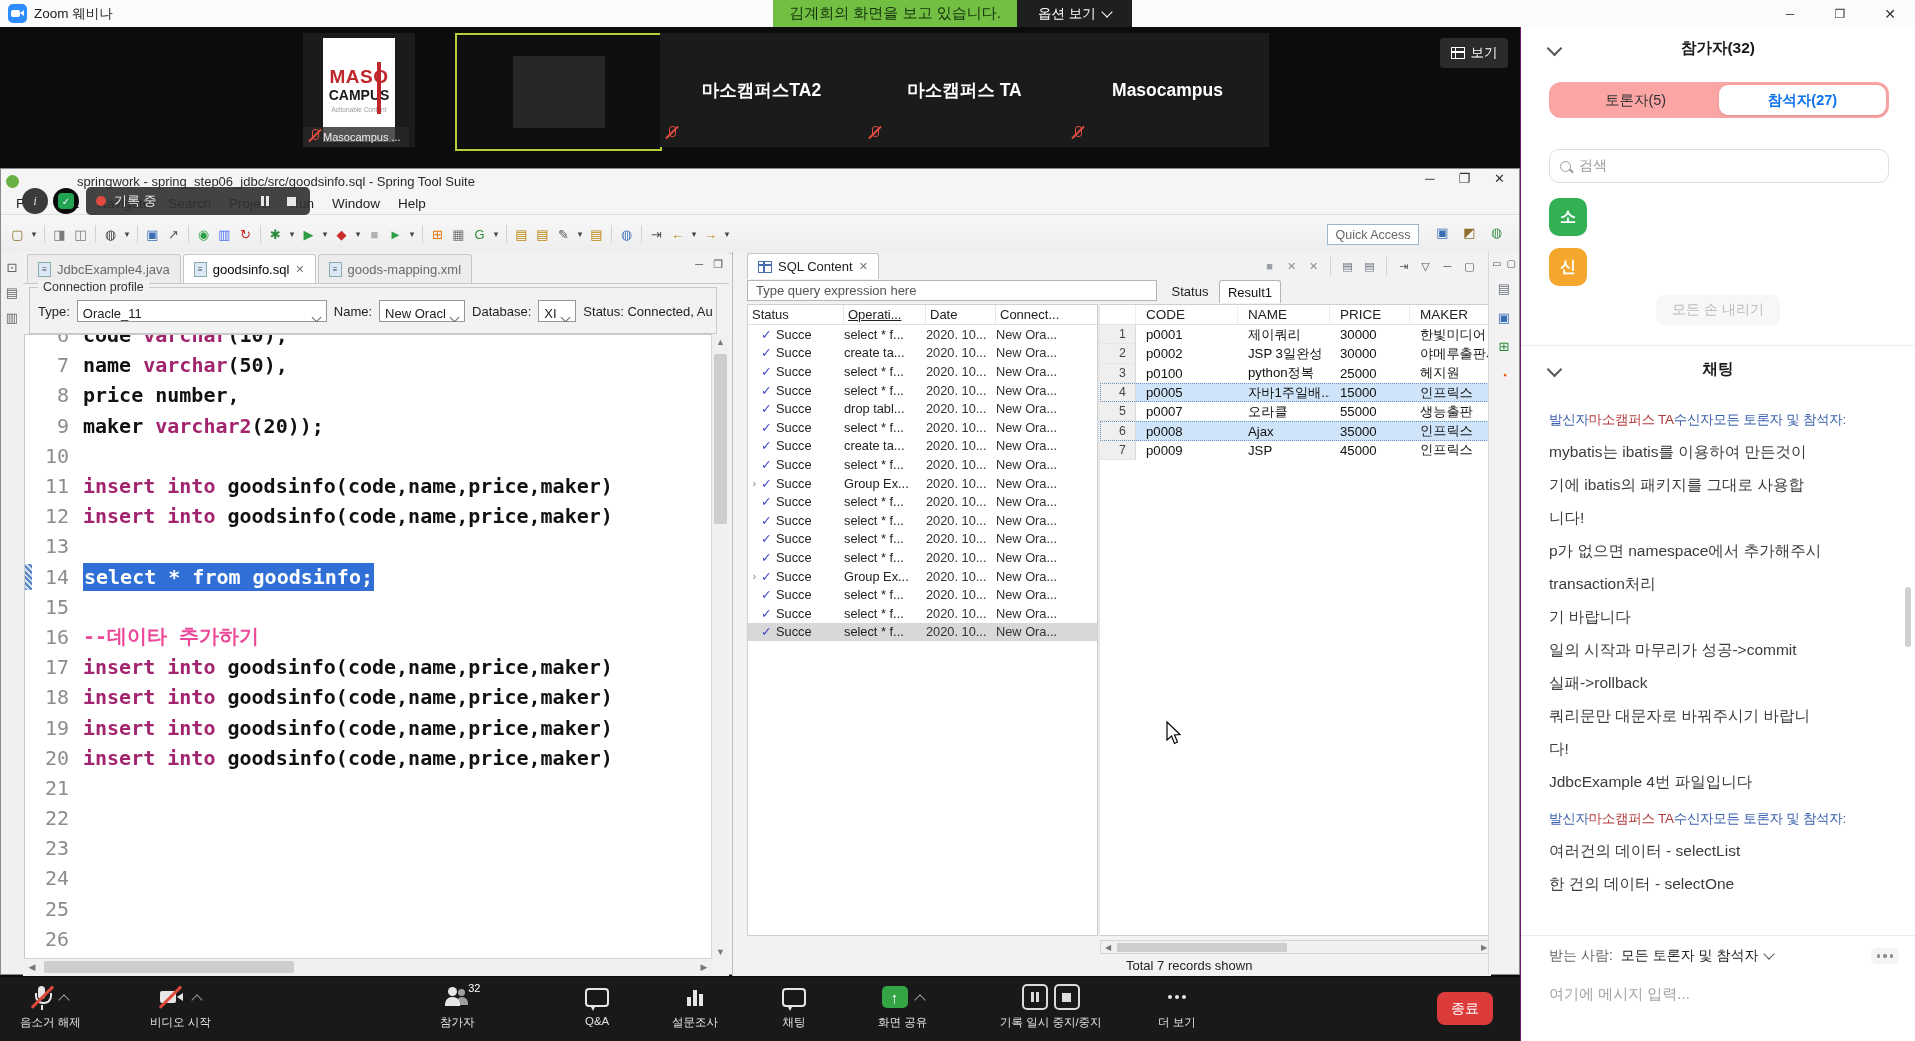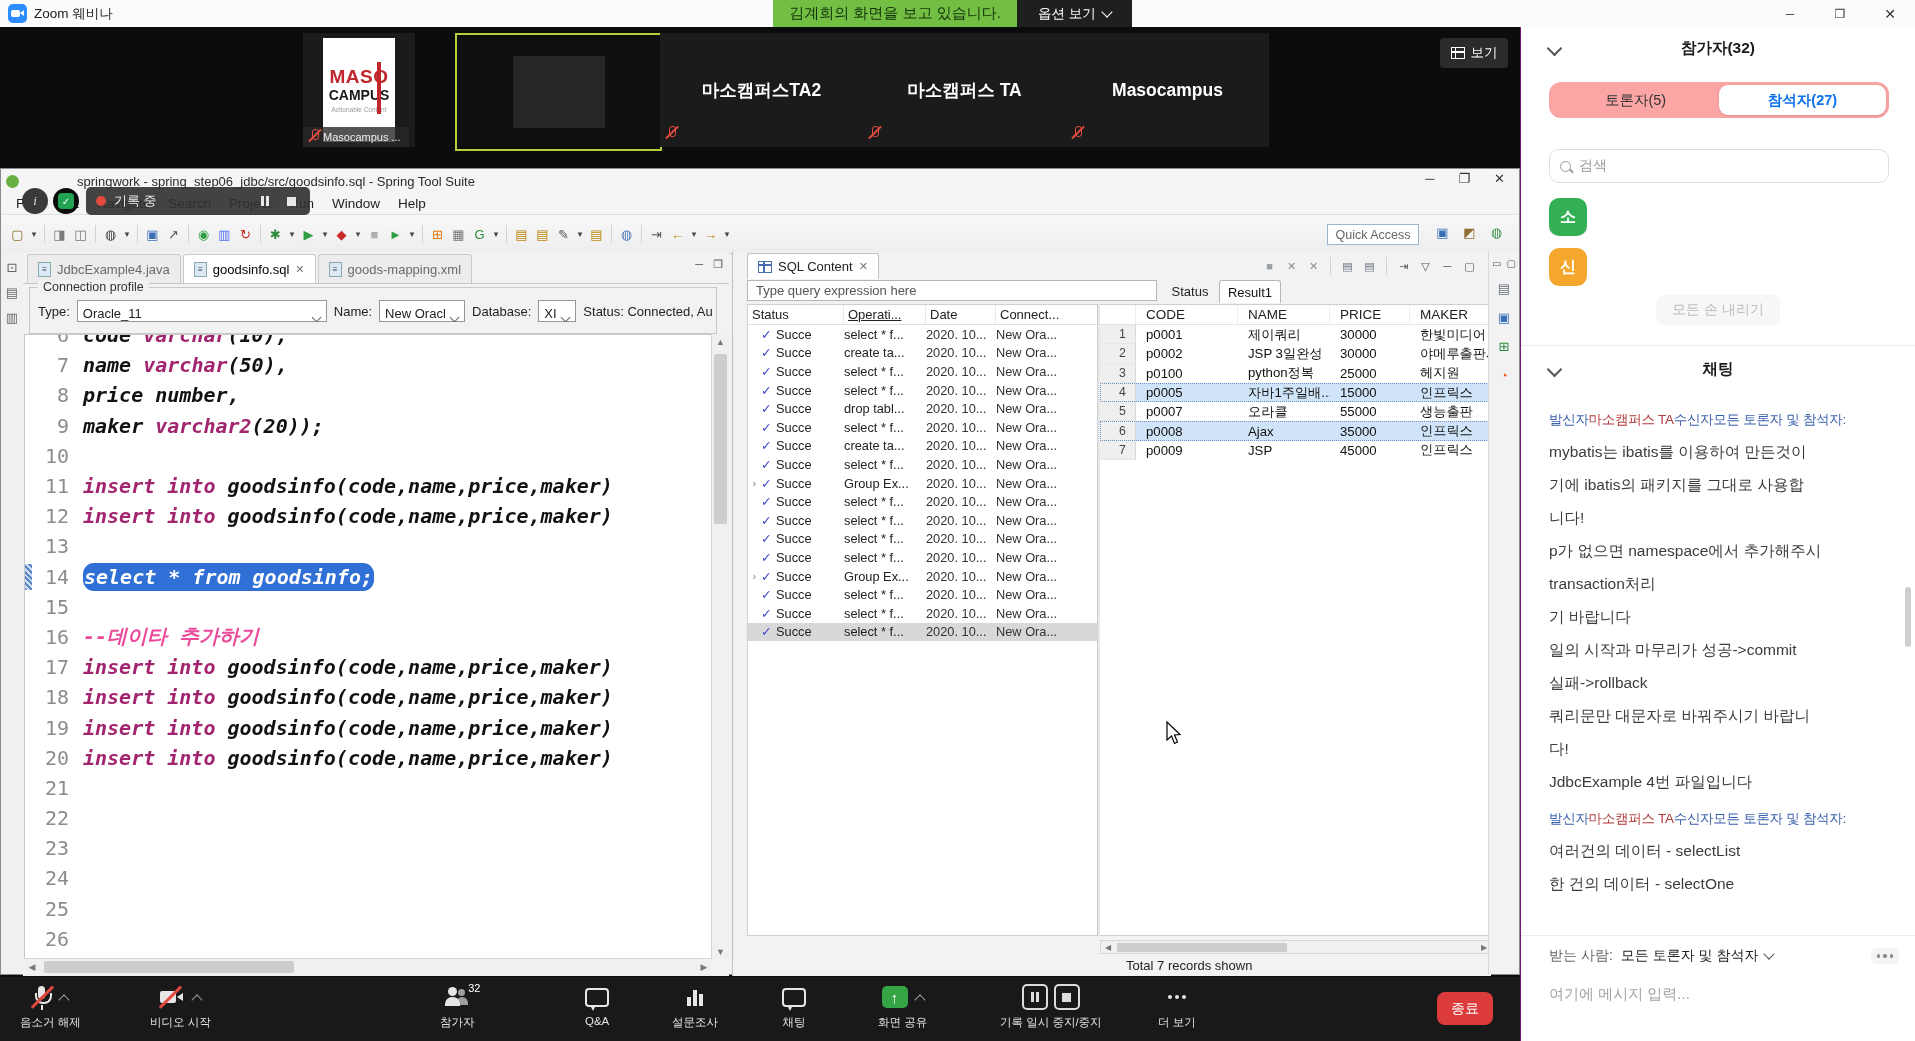--- a/index.html
+++ b/index.html
@@ -78,24 +78,24 @@
   .connbox{position:absolute;left:6px;top:35px;right:12px;height:45px;border:1px solid #c9c9c9;background:#f2f2f2;}
   .connlegend{position:absolute;left:8px;top:-8px;background:#f2f2f2;padding:0 5px;font-size:12.5px;color:#333;}
   .connrow{position:absolute;left:8px;right:4px;top:12px;display:flex;align-items:center;gap:7px;font-size:13px;color:#222;white-space:nowrap;overflow:hidden;}
   .selbox{height:22px;border:1px solid #979797;background:#fff;display:flex;align-items:flex-end;justify-content:space-between;
           padding:0 5px;box-sizing:border-box;font-size:13px;color:#222;}
   .selbox .cv{width:6px;height:6px;border-right:1.6px solid #666;border-bottom:1.6px solid #666;transform:rotate(45deg);margin:-2px 1px 0 5px;flex:none;}
   .codewrap{position:absolute;left:1px;top:82px;right:17px;bottom:17px;background:#fff;border:1px solid #c8c8c8;overflow:hidden;}
   .codelines{margin-top:-15px;font-family:"DejaVu Sans Mono","Liberation Mono",monospace;font-size:20px;font-weight:700;}
   .cl{height:30.2px;display:flex;align-items:center;position:relative;}
   .cl .ln{width:58px;flex:none;text-align:right;padding-right:14px;color:#8c8c8c;font-weight:400;box-sizing:border-box;}
-  .cl .ct{white-space:pre;color:#111;font-style:italic;}
+  .cl .ct{white-space:pre;color:#111;}
   .seg-k{color:#a2246e;}
   .seg-c{color:#ec4899;}
-  .seg-s{background:#2f6fd6;color:#fff;padding:2px 1px;border-radius:11px;}
+  .seg-s{background:#2f6fd6;color:#fff;padding:2px 1px;}
   .cl .marker{position:absolute;left:0;top:2px;width:7px;height:26px;
               background:repeating-linear-gradient(45deg,#5b87c5 0 2px,#cfe0f5 2px 4px);}
   .vscroll{position:absolute;right:0;top:82px;bottom:17px;width:17px;background:#f0f0f0;border-left:1px solid #d5d5d5;}
   .vscroll .arr{position:absolute;left:0;width:17px;height:15px;color:#777;font-size:9px;display:flex;align-items:center;justify-content:center;}
   .vthumb{position:absolute;left:2px;right:2px;top:20px;height:170px;background:#cdcdcd;border-radius:2px;}
   .hscroll{position:absolute;left:1px;right:17px;bottom:0;height:17px;background:#f0f0f0;border-top:1px solid #d5d5d5;}
   .hscroll .arr{position:absolute;top:0;width:16px;height:16px;color:#777;font-size:9px;display:flex;align-items:center;justify-content:center;}
   .hthumb{position:absolute;left:20px;top:2px;width:250px;height:12px;background:#cdcdcd;border-radius:2px;}
 
   

